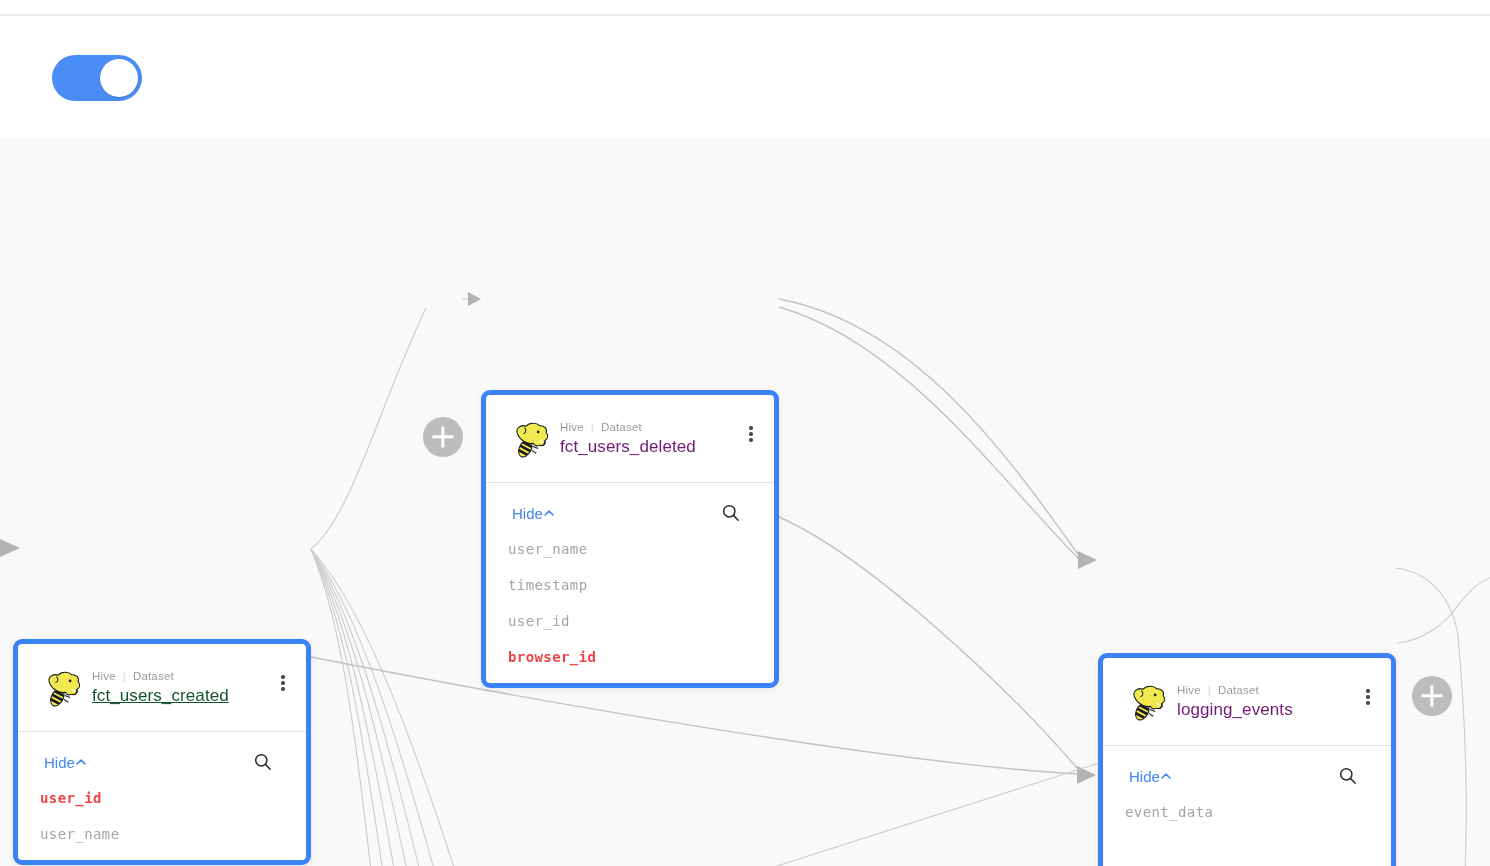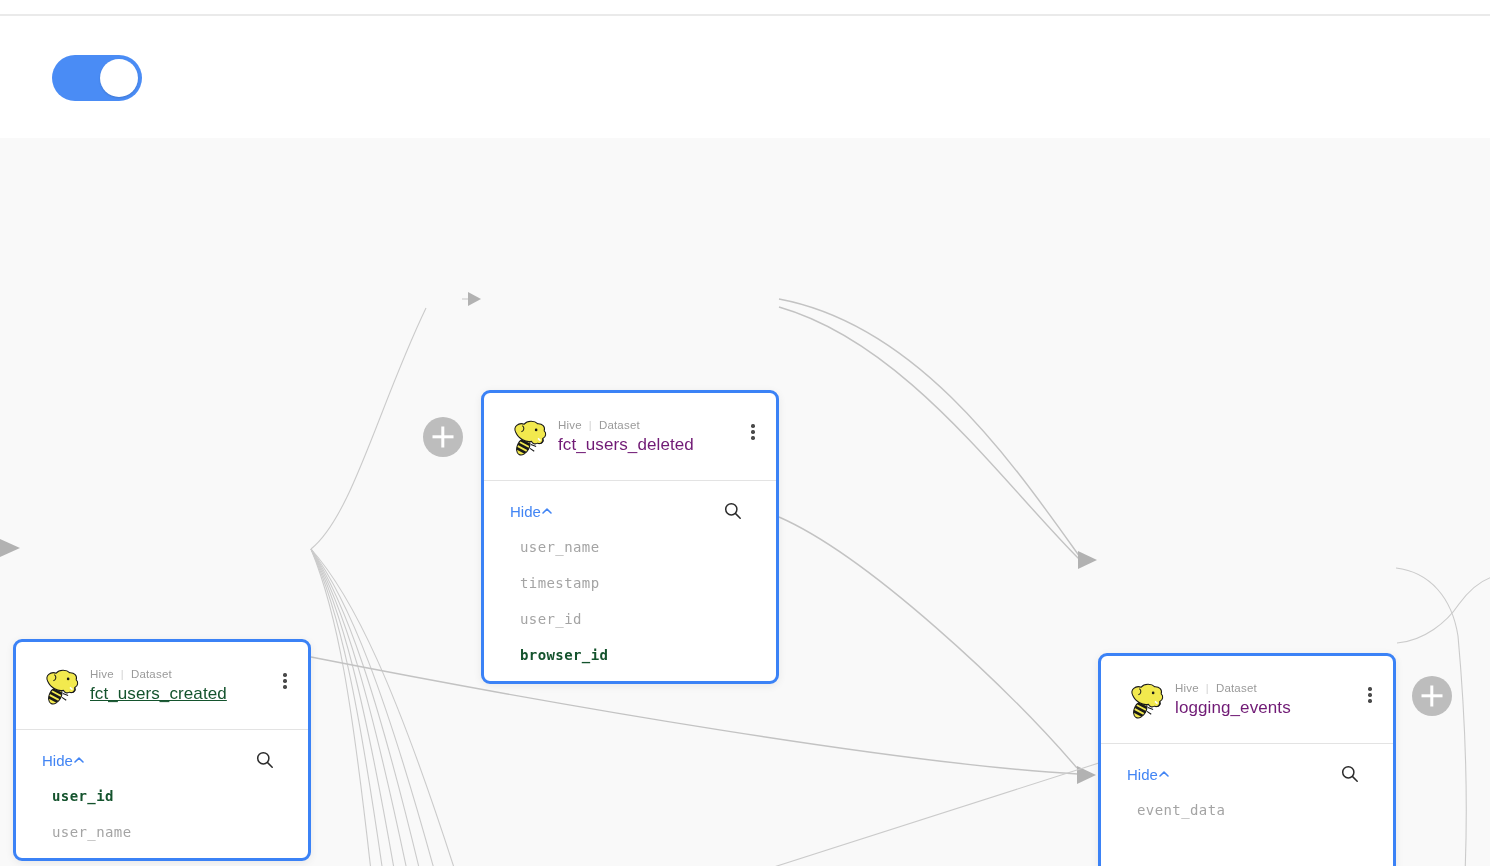--- a/index.html
+++ b/index.html
@@ -22,21 +22,21 @@
   .canvas { position:absolute; left:0; top:138px; width:1490px; height:728px;
     background:#f9f9f9; }
   #edges { position:absolute; left:0; top:0; width:1490px; height:866px;
     z-index:1; pointer-events:none; }
   #edges path.e { fill:none; stroke:#cbcbcb; stroke-width:1.1px; }
   #edges path.e2 { fill:none; stroke:#c3c3c3; stroke-width:1.4px; }
   #edges path.ah { fill:#b2b2b2; stroke:none; }
 
   
   .node { position:absolute; width:298px; background:#ffffff;
-    border:3px solid #3b82f6; border-radius:9px;
+    border:5px solid #3b82f6; border-radius:9px;
     box-shadow:0 2px 8px rgba(0,0,0,.07); z-index:2; }
   .node-created { left:13px;  top:501px; }
   .node-deleted { left:481px; top:252px; }
   .node-logging { left:1098px;top:515px; }
 
   .node-header { position:relative; height:87px; display:flex;
     align-items:center; padding:0 26px; }
   .logo { width:38px; height:38px; flex:0 0 38px; margin-right:10px; }
   .meta-line { display:flex; align-items:center; gap:7px; font-size:11.5px;
     color:#9a9a9a; letter-spacing:.2px; }
@@ -52,24 +52,24 @@
   .node-divider { height:1px; background:#e3e3e3; }
 
   .node-body { padding:12px 0 8px 0; }
   .hide-row { height:36px; display:flex; align-items:center;
     justify-content:space-between; padding:0 32px 0 26px; }
   .hide-link { display:flex; align-items:center; font-size:15px;
     color:#4285f4; text-decoration:none; cursor:pointer; }
   .search-btn { background:none; border:none; cursor:pointer; width:22px;
     height:22px; display:flex; align-items:center; justify-content:center; }
 
-  .col-row { height:36px; display:flex; align-items:center; padding:0 36px;
+  .col-row { height:36px; display:flex; align-items:center; padding:0 22px;
     font-family:"DejaVu Sans Mono","Liberation Mono",monospace;
     font-size:14px; letter-spacing:.4px; color:#a4a4a4; cursor:pointer; }
-  .col-row.emph { color:#14532d; font-weight:700; }
+  .col-row.emph { color:#ef4444; font-weight:700; }
 
   
   .plus { position:absolute; width:40px; height:40px; border-radius:50%;
     background:#bdbdbd; border:none; cursor:pointer; z-index:3; }
   .plus::before, .plus::after { content:""; position:absolute; background:#fff;
     left:50%; top:50%; }
   .plus::before { width:21px; height:3.4px; transform:translate(-50%,-50%); }
   .plus::after  { width:3.4px; height:21px; transform:translate(-50%,-50%); }
   .plus-left  { left:423px;  top:279px; }
   .plus-right { left:1412px; top:538px; }

